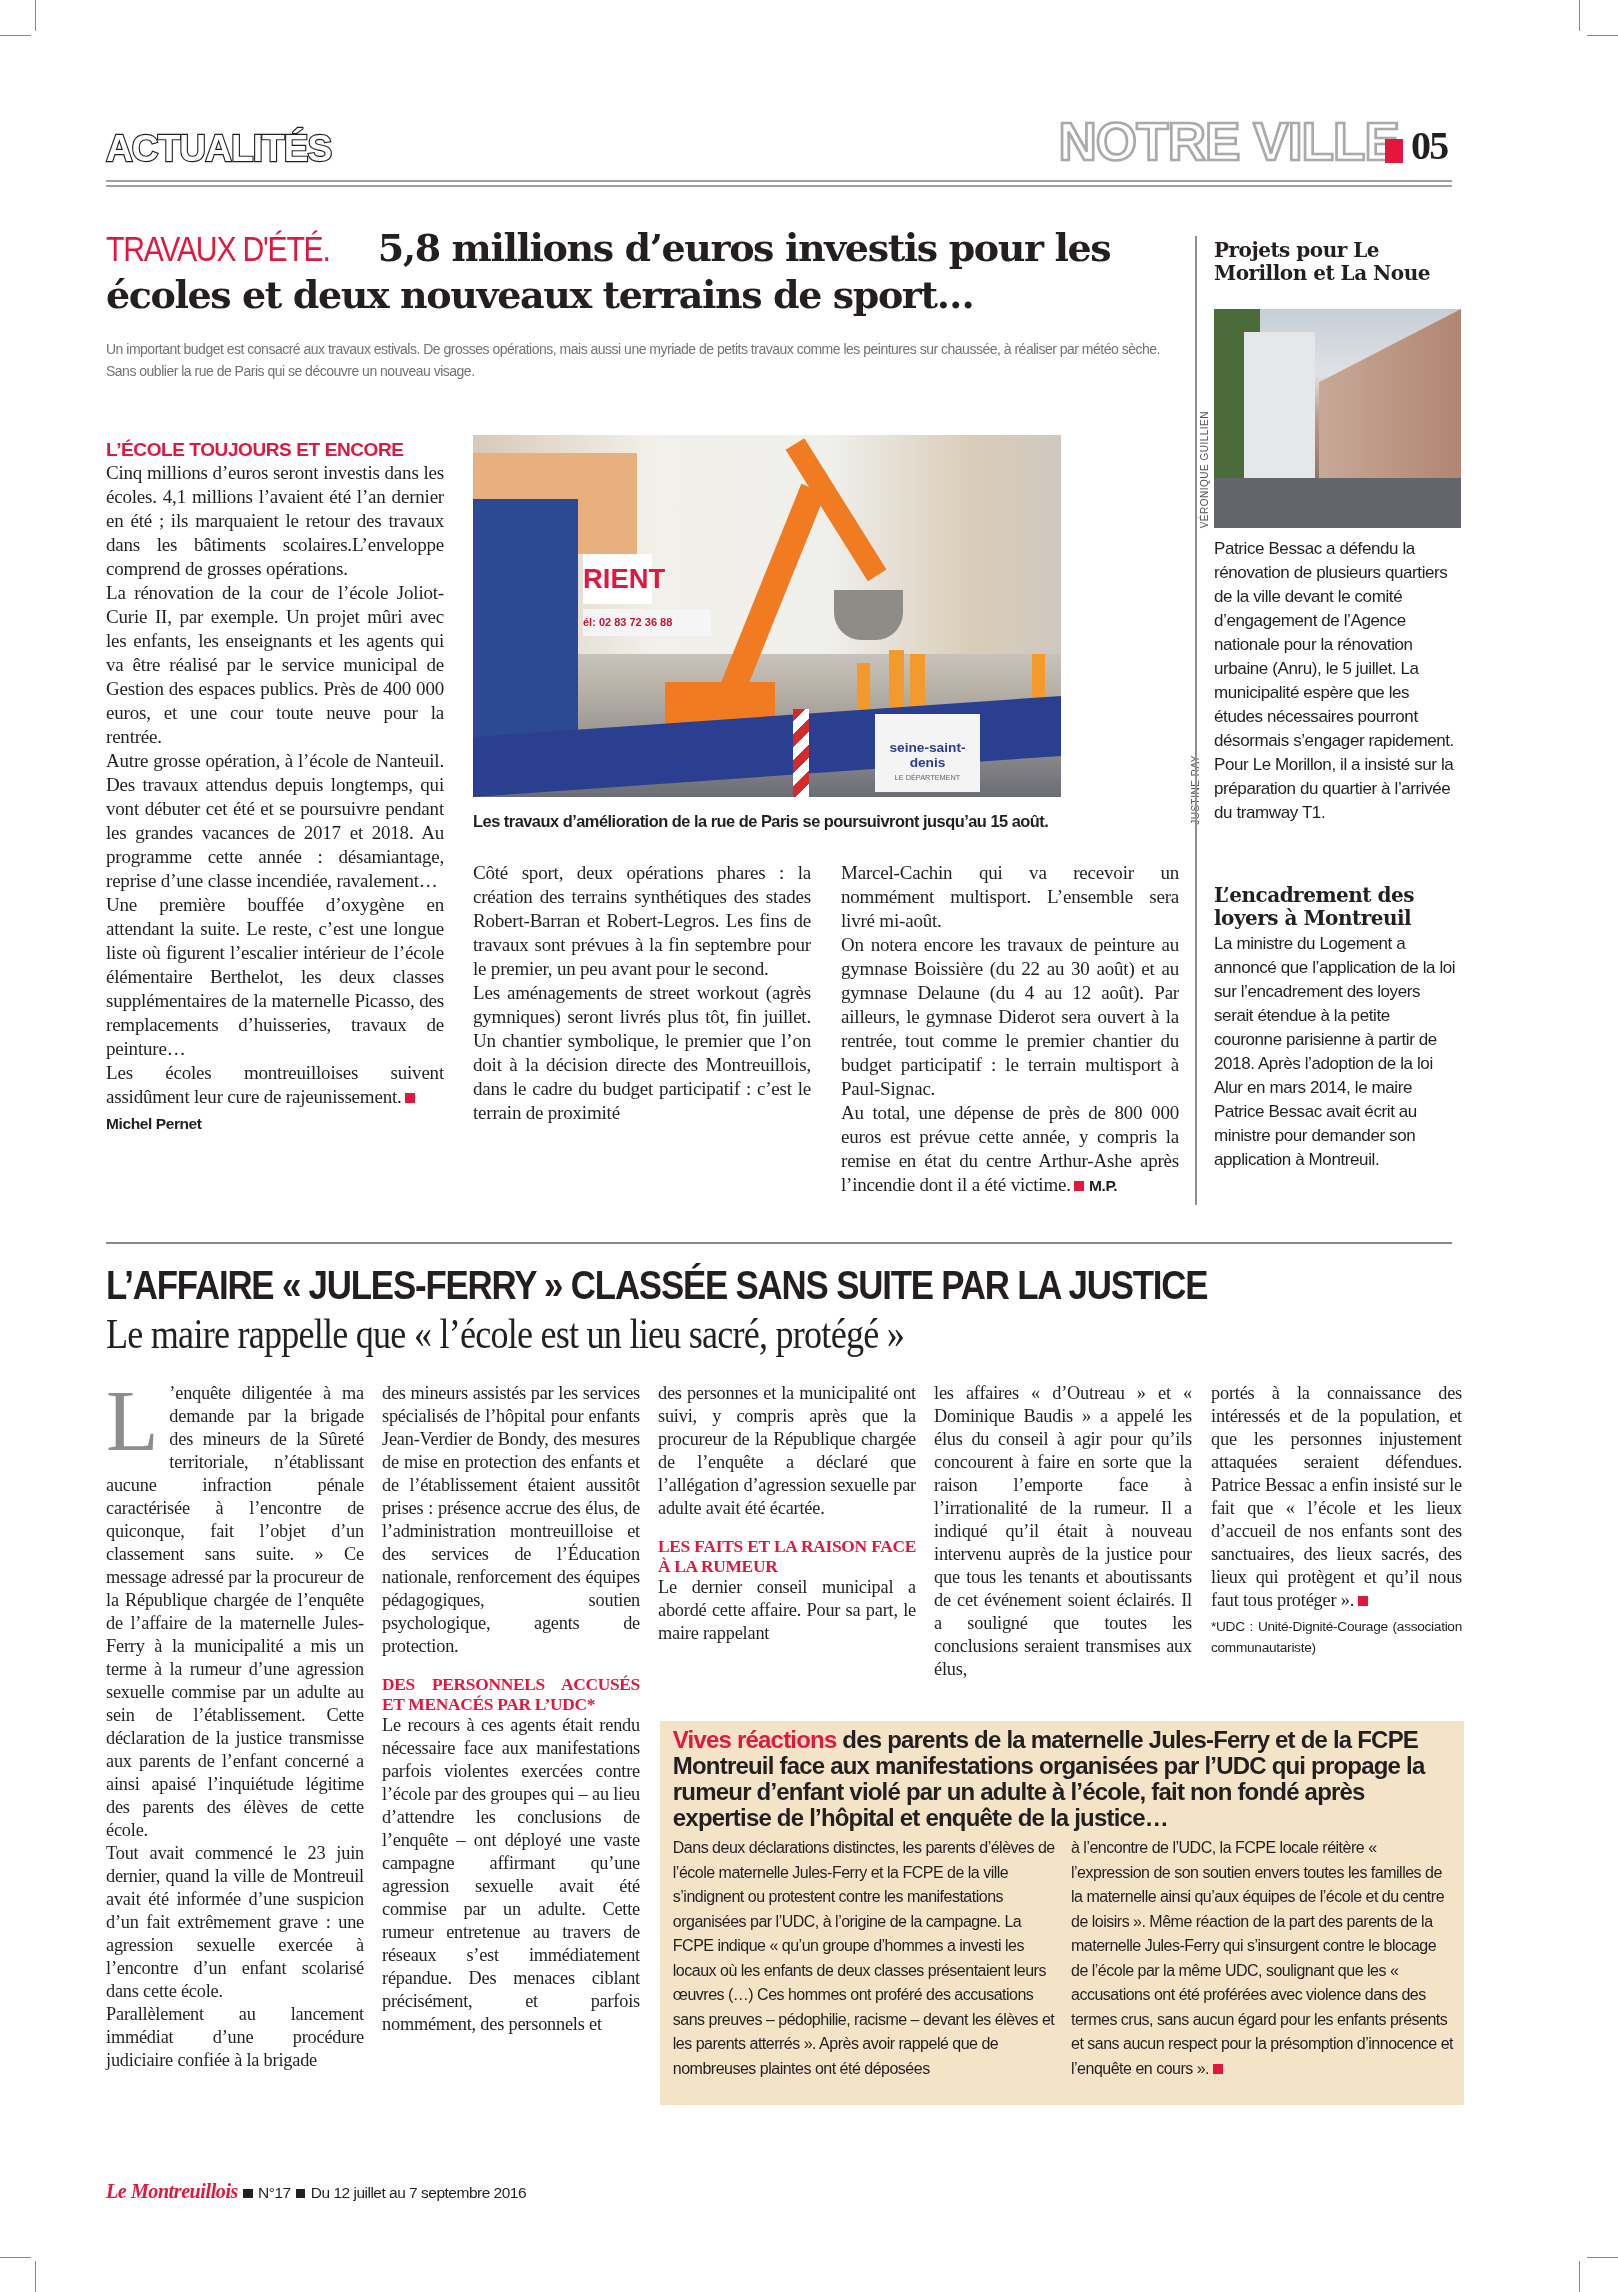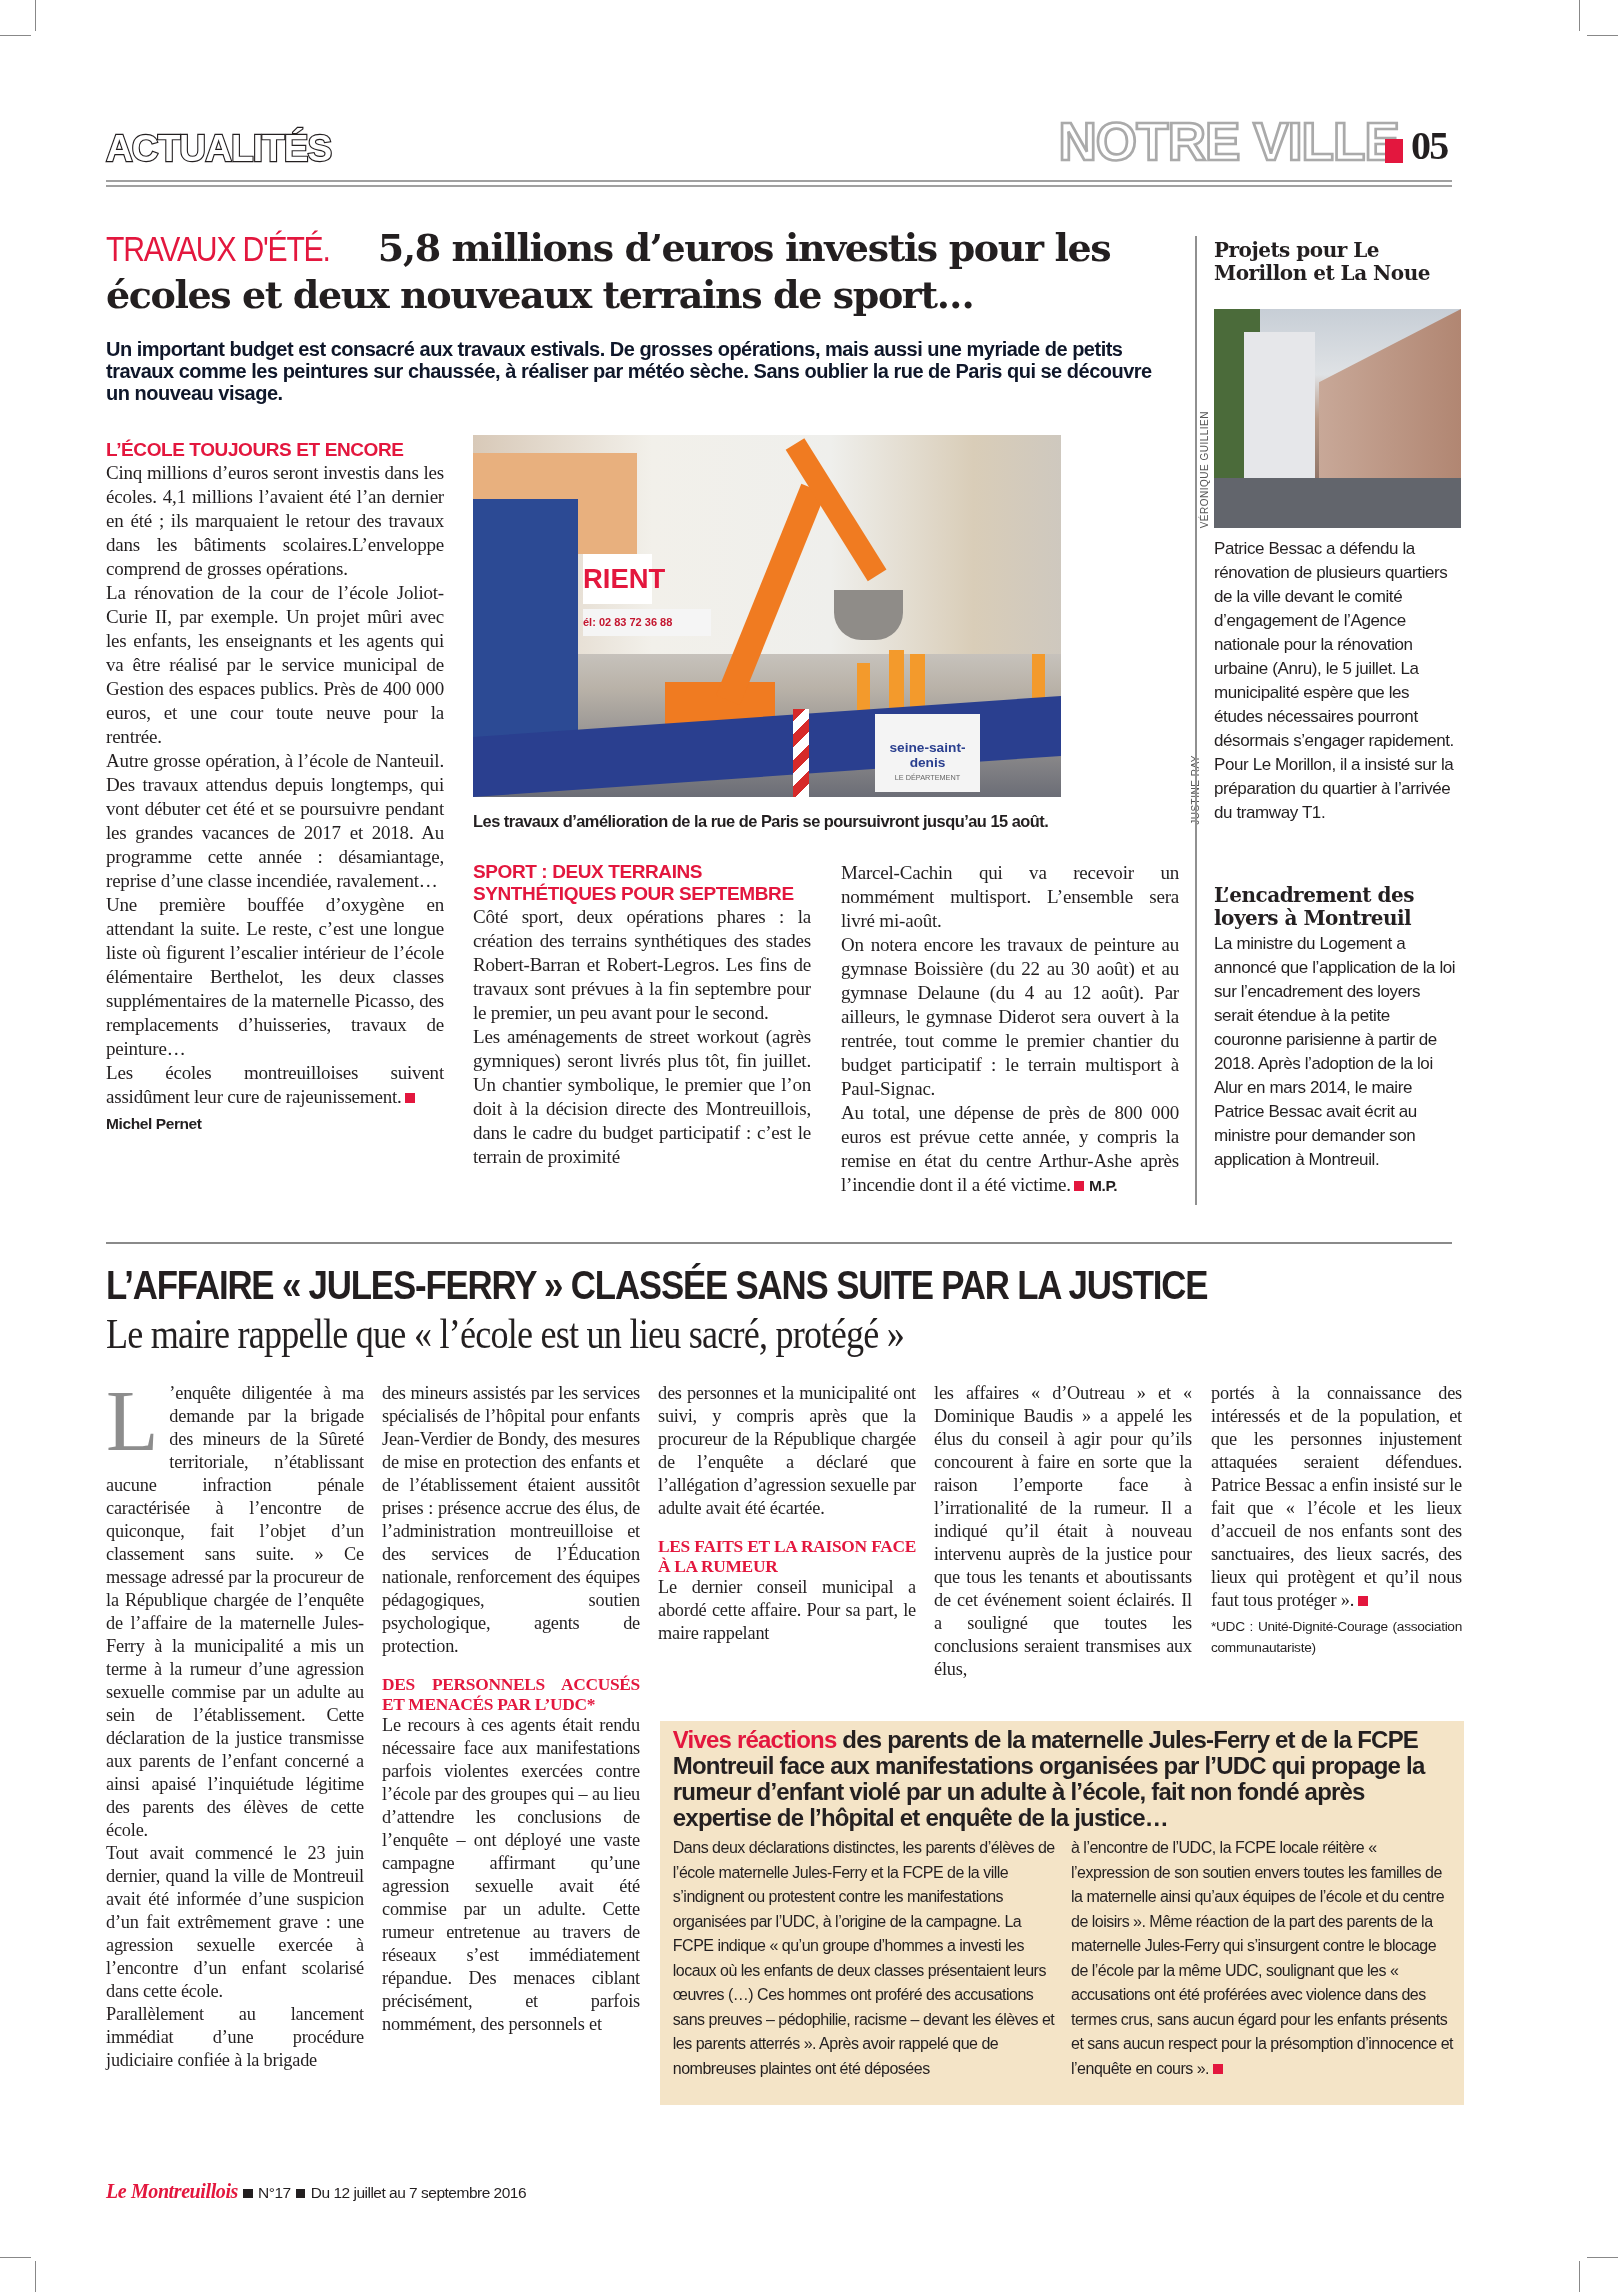--- a/index.html
+++ b/index.html
@@ -35,21 +35,21 @@
       font-family: "Liberation Sans", sans-serif; font-size: 35px; color: #e3173e; font-weight: 400;
       letter-spacing: -1.4px; transform: scaleX(0.86); transform-origin: left;
       display: inline-block;
     }
     .headline-top {
       left: 106px; top: 225px; width: 1060px; font-family: "DejaVu Serif", serif; font-weight: 700;
       font-size: 38px; line-height: 46px; letter-spacing: -1.4px; color: #231f20;
     }
     .standfirst {
       left: 106px; top: 338px; width: 1060px; font-family: "Liberation Sans", sans-serif;
-      font-size: 20px; line-height: 22px; letter-spacing: -0.5px; color: #0f172a; font-weight: bold;
+      font-size: 14px; line-height: 22px; letter-spacing: -0.5px; color: #737373;
     }
     .subhead-red {
       font-family: "Liberation Sans", sans-serif; font-weight: 700; color: #e3173e;
       font-size: 19px; line-height: 22px; letter-spacing: -0.4px;
     }
     .body-serif {
       font-family: "Liberation Serif", serif; font-size: 19px; line-height: 24px; color: #231f20;
       text-align: justify; letter-spacing: -0.2px;
     }
     .body-serif p { margin: 0; }
@@ -202,21 +202,20 @@
   <div class="shape" style="left:402px;top:279px;width:105px;height:78px;background:#f4f4f4;text-align:center;color:#2a3f8f;font:900 13.7px 'Liberation Sans',sans-serif;padding-top:25.6px;">
     <div>seine-saint-denis</div>
     <div style="font:400 7.3px 'Liberation Sans',sans-serif;color:#666;margin-top:3.7px;">LE DÉPARTEMENT</div>
   </div>
   <div class="shape" style="left:320px;top:274px;width:16.4px;height:88px;background:repeating-linear-gradient(135deg,#d62a2a 0 9.1px,#fff 9.1px 18.3px);"></div>
 </div>
 <div class="abs photo-credit" style="left:1190px;top:755px;">JUSTINE RAY</div>
 <div class="abs caption">Les travaux d’amélioration de la rue de Paris se poursuivront jusqu’au 15 août.</div>
 
 <div class="abs" style="left:473px;top:861px;width:338px;">
-  <div class="subhead-red">SPORT : DEUX TERRAINS SYNTHÉTIQUES POUR SEPTEMBRE</div>
   <div class="body-serif" style="line-height:24px;">
     <p>Côté sport, deux opérations phares : la création des terrains synthétiques des stades Robert-Barran et Robert-Legros. Les fins de travaux sont prévues à la fin septembre pour le premier, un peu avant pour le second.</p>
     <p>Les aménagements de street workout (agrès gymniques) seront livrés plus tôt, fin juillet. Un chantier symbolique, le premier que l’on doit à la décision directe des Montreuillois, dans le cadre du budget participatif : c’est le terrain de proximité</p>
   </div>
 </div>
 <div class="abs" style="left:841px;top:861px;width:338px;">
   <div class="body-serif" style="line-height:24px;">
     <p>Marcel-Cachin qui va recevoir un nommément multisport. L’ensemble sera livré mi-août.</p>
     <p>On notera encore les travaux de peinture au gymnase Boissière (du 22 au 30 août) et au gymnase Delaune (du 4 au 12 août). Par ailleurs, le gymnase Diderot sera ouvert à la rentrée, tout comme le premier chantier du budget participatif : le terrain multisport à Paul-Signac.</p>
     <p><span>Au total, une dépense de près de 800 000 euros est prévue cette année, y compris la remise en état du centre Arthur-Ashe après l’incendie dont il a été victime.</span><span class="end-square"></span> <span class="signature">M.P.</span></p>

